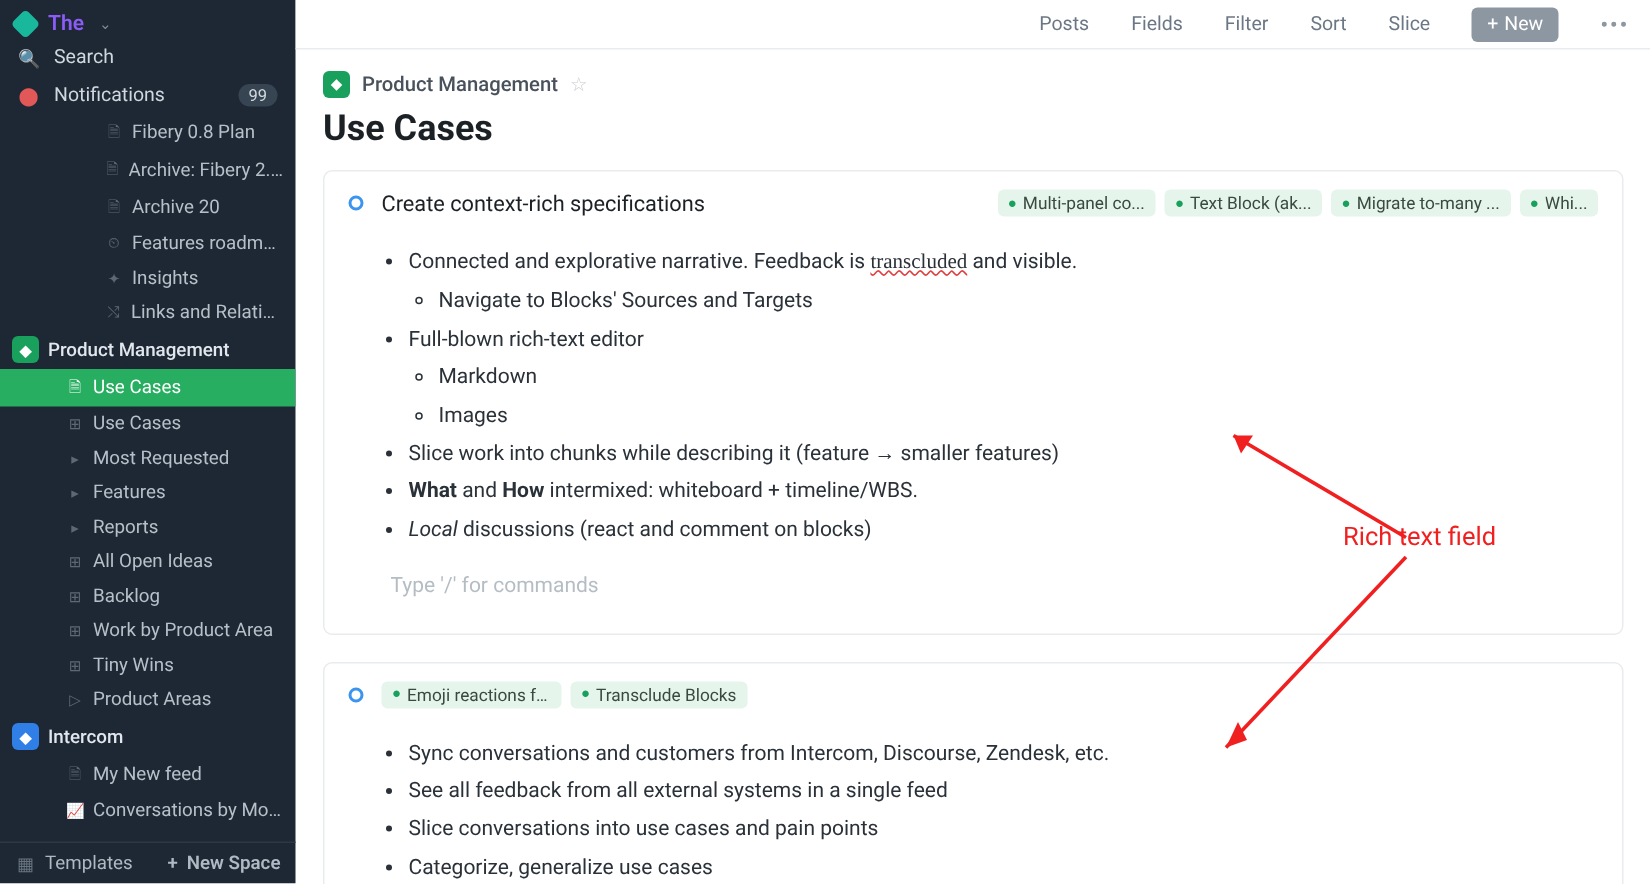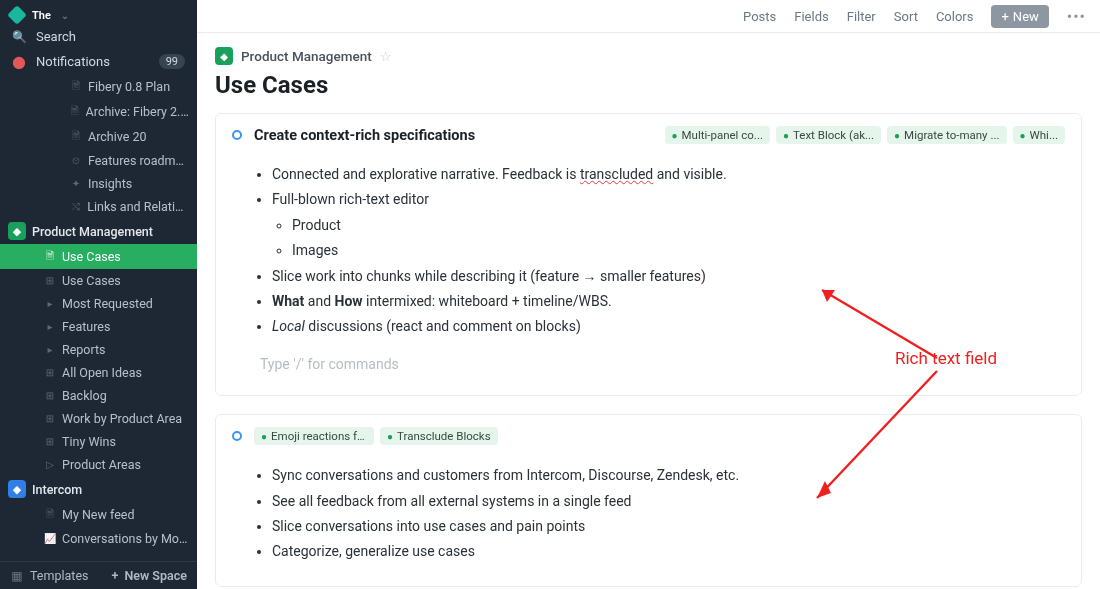--- a/index.html
+++ b/index.html
@@ -2,21 +2,21 @@
 <html><head>
 <meta charset="utf-8">
 <style>
   * { box-sizing: border-box; margin: 0; padding: 0; }
   body { font-family: -apple-system, BlinkMacSystemFont, "Segoe UI", Roboto, sans-serif; font-size: 13px; color: #222; width: 1100px; height: 589px; overflow: hidden; background: #fff; }
   .app { display: flex; height: 589px; }
   
   .sidebar { width: 197px; background: #1e2835; color: #cfd8de; display: flex; flex-direction: column; font-size: 13px; }
   .ws-header { display: flex; align-items: center; gap: 8px; padding: 8px 12px 2px 10px; }
   .ws-logo { width: 14px; height: 14px; background: #19b89c; transform: rotate(45deg); border-radius: 3px; }
-  .ws-title { font-weight: 600; color: #ffffff; font-size: 11px; }
+  .ws-title { font-weight: 600; color: #8b5cf6; font-size: 14px; }
   .ws-chevron { font-size: 10px; color: #7d8a97; margin-left: 2px; }
   .ws-user { font-size: 11px; color: #6d7b88; padding: 0 12px 8px 32px; }
   .sb-row { display: flex; align-items: center; gap: 10px; padding: 5px 12px; cursor: pointer; color: #cfd8de; }
   .sb-icon { width: 14px; text-align: center; color: #68747f; font-size: 12px; }
   .badge { margin-left: auto; background: #374451; color: #cfd8de; border-radius: 10px; padding: 1px 7px; font-size: 11px; }
   .sb-scroll { flex: 1; overflow-y: auto; }
   .sb-scroll::-webkit-scrollbar { width: 6px; }
   .sb-scroll::-webkit-scrollbar-thumb { background: #3d4a57; border-radius: 3px; }
   .tree-item { display: flex; align-items: center; gap: 6px; padding: 4px 8px 4px 12px; cursor: pointer; font-size: 12.5px; color: #b5c0c9; }
   .tree-item .t-icon { width: 12px; color: #5c6873; font-size: 10px; text-align: center; }
@@ -27,43 +27,43 @@
   .space-icon.green { background: #18a05c; }
   .space-icon.blue { background: #2f7fe6; }
   .tree-item.active { background: #27ae60; color: #fff; }
   .tree-item.active .t-icon { color: #fff; }
   .tree-item .label { white-space: nowrap; overflow: hidden; text-overflow: ellipsis; }
   .sb-footer { display: flex; align-items: center; padding: 6px 10px; border-top: 1px solid #2c3845; }
   .sb-footer .ft { display: flex; align-items: center; gap: 6px; color: #aeb9c3; cursor: pointer; font-size: 12.5px; }
   .sb-footer .add { margin-left: auto; font-weight: 600; }
   
   .main { flex: 1; display: flex; flex-direction: column; overflow: hidden; }
-  .topbar { display: flex; align-items: center; justify-content: flex-end; gap: 18px; padding: 6px 14px; border-bottom: 1px solid #e9ecef; background: #fff; height: 33px; }
+  .topbar { display: flex; align-items: center; justify-content: flex-end; gap: 28px; padding: 6px 14px; border-bottom: 1px solid #e9ecef; background: #fff; height: 33px; }
   .topbar .tb-link { color: #6b7785; font-size: 13px; cursor: pointer; }
   .new-btn { background: #8d97a1; color: #fff; border-radius: 4px; padding: 4px 10px; font-size: 13px; display: flex; align-items: center; gap: 4px; cursor: pointer; }
   .dots { color: #8d97a1; font-size: 16px; cursor: pointer; letter-spacing: 1px; }
   .content { flex: 1; overflow-y: auto; padding: 14px 18px 20px 18px; position: relative; }
   .crumb-row { display: flex; align-items: center; gap: 8px; margin-bottom: 6px; }
   .crumb-icon { width: 18px; height: 18px; background: #18a05c; border-radius: 4px; display: inline-flex; align-items: center; justify-content: center; font-size: 10px; color: #fff; }
   .crumb-link { color: #49525c; font-size: 13.5px; font-weight: 500; cursor: pointer; }
   .star { color: #c8ced4; font-size: 13px; cursor: pointer; }
   .page-title { font-size: 24px; font-weight: 700; color: #1c2126; margin-bottom: 14px; }
   .card { border: 1px solid #e9ecef; border-radius: 6px; margin-bottom: 18px; background: #fff; }
   .card-header { display: flex; align-items: center; padding: 12px 16px; gap: 12px; }
   .card-dot { width: 10px; height: 10px; border: 2px solid #3b95ef; border-radius: 50%; flex-shrink: 0; }
-  .card-title { font-weight: 700; font-size: 14.5px; color: #1c2126; flex: 1; }
+  .card-title { font-weight: 400; font-size: 14.5px; color: #1c2126; flex: 1; }
   .tags { display: flex; gap: 6px; flex-wrap: nowrap; }
   .tag { background: #e6f5ec; color: #3a4a40; font-size: 11.5px; padding: 2px 7px; border-radius: 4px; display: flex; align-items: center; gap: 4px; max-width: 120px; }
   .tag-check { color: #18a05c; font-size: 10px; }
   .tag-text { white-space: nowrap; overflow: hidden; text-overflow: ellipsis; }
   .card-body { padding: 4px 16px 20px 16px; font-size: 14px; color: #2a3138; line-height: 1.6; }
   .card-body ul { padding-left: 40px; }
   .card-body ul ul { padding-left: 20px; }
   .card-body li { margin: 3px 0; }
-  .squiggle { text-decoration: underline wavy #e03e3e; text-decoration-thickness: 1px; }
+  .squiggle { text-decoration: underline wavy #e03e3e; text-decoration-thickness: 1px; font-family: Liberation Serif, serif; }
   .placeholder { color: #b5bdc4; padding: 12px 0 0 28px; font-size: 14px; }
   
   .anno-label { position: absolute; color: #f02020; font-size: 17px; font-weight: 400; }
   .arrow { position: absolute; }
   .arrow line { stroke: #f02020; stroke-width: 2.4; }
   .arrow polygon { fill: #f02020; }
 </style>
 </head>
 <body>
 
@@ -176,21 +176,21 @@
       </div>
       <div class="ft add">
         <span>+</span>
         <span>New Space</span>
       </div>
     </div>
   </div>
 
   <div class="main">
     <div class="topbar">
-      <span id="tb-links" style="display: contents;"><span class="tb-link">Posts</span><span class="tb-link">Fields</span><span class="tb-link">Filter</span><span class="tb-link">Sort</span><span class="tb-link">Colors</span></span>
+      <span id="tb-links" style="display: contents;"><span class="tb-link">Posts</span><span class="tb-link">Fields</span><span class="tb-link">Filter</span><span class="tb-link">Sort</span><span class="tb-link">Slice</span></span>
       <div class="new-btn">
         <span>+</span>
         <span>New</span>
       </div>
       <span class="dots">•••</span>
     </div>
 
     <div class="content">
       <div class="crumb-row">
         <span class="crumb-icon">◆</span>
@@ -218,23 +218,25 @@
                   <span class="tag-text">Migrate to-many ...</span>
                 </span>
                 <span class="tag">
                   <span class="tag-check">●</span>
                   <span class="tag-text">Whi...</span>
                 </span>
               </div>
             </div>
             <div class="card-body">
               <ul>
-                <li>Connected and explorative narrative. Feedback is <span class="squiggle">transcluded</span> and visible.</li>
+                <li>Connected and explorative narrative. Feedback is <span class="squiggle">transcluded</span> and visible.<ul>
+                    <li>Navigate to Blocks' Sources and Targets</li>
+                  </ul></li>
                 <li>Full-blown rich-text editor<ul>
-                    <li>Product</li>
+                    <li>Markdown</li>
                     <li>Images</li>
                   </ul></li>
                 <li>Slice work into chunks while describing it (feature → smaller features)</li>
                 <li><b>What</b> and <b>How</b> intermixed: whiteboard + timeline/WBS.</li>
                 <li><i>Local</i> discussions (react and comment on blocks)</li>
               </ul>
               <div class="placeholder">Type '/' for commands</div>
             </div>
           </div>
           <div class="card">

